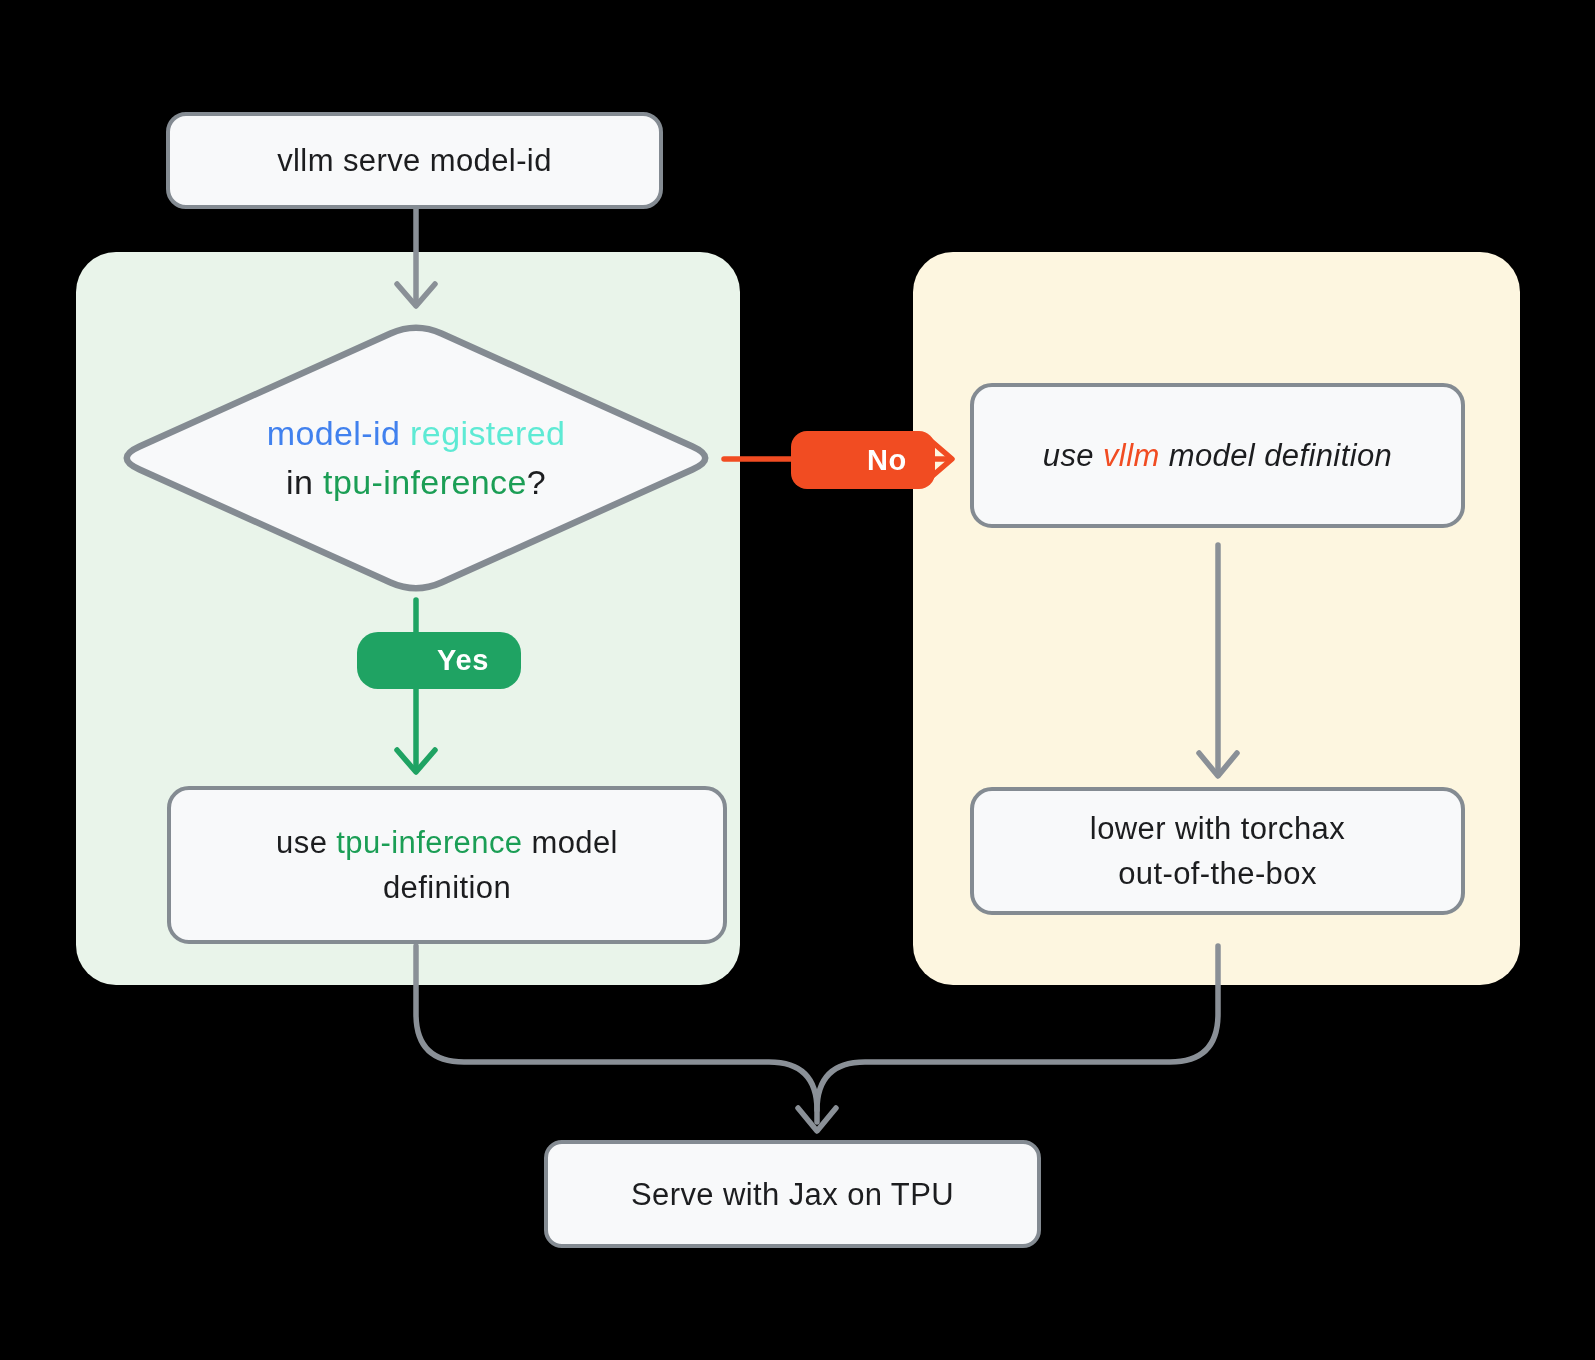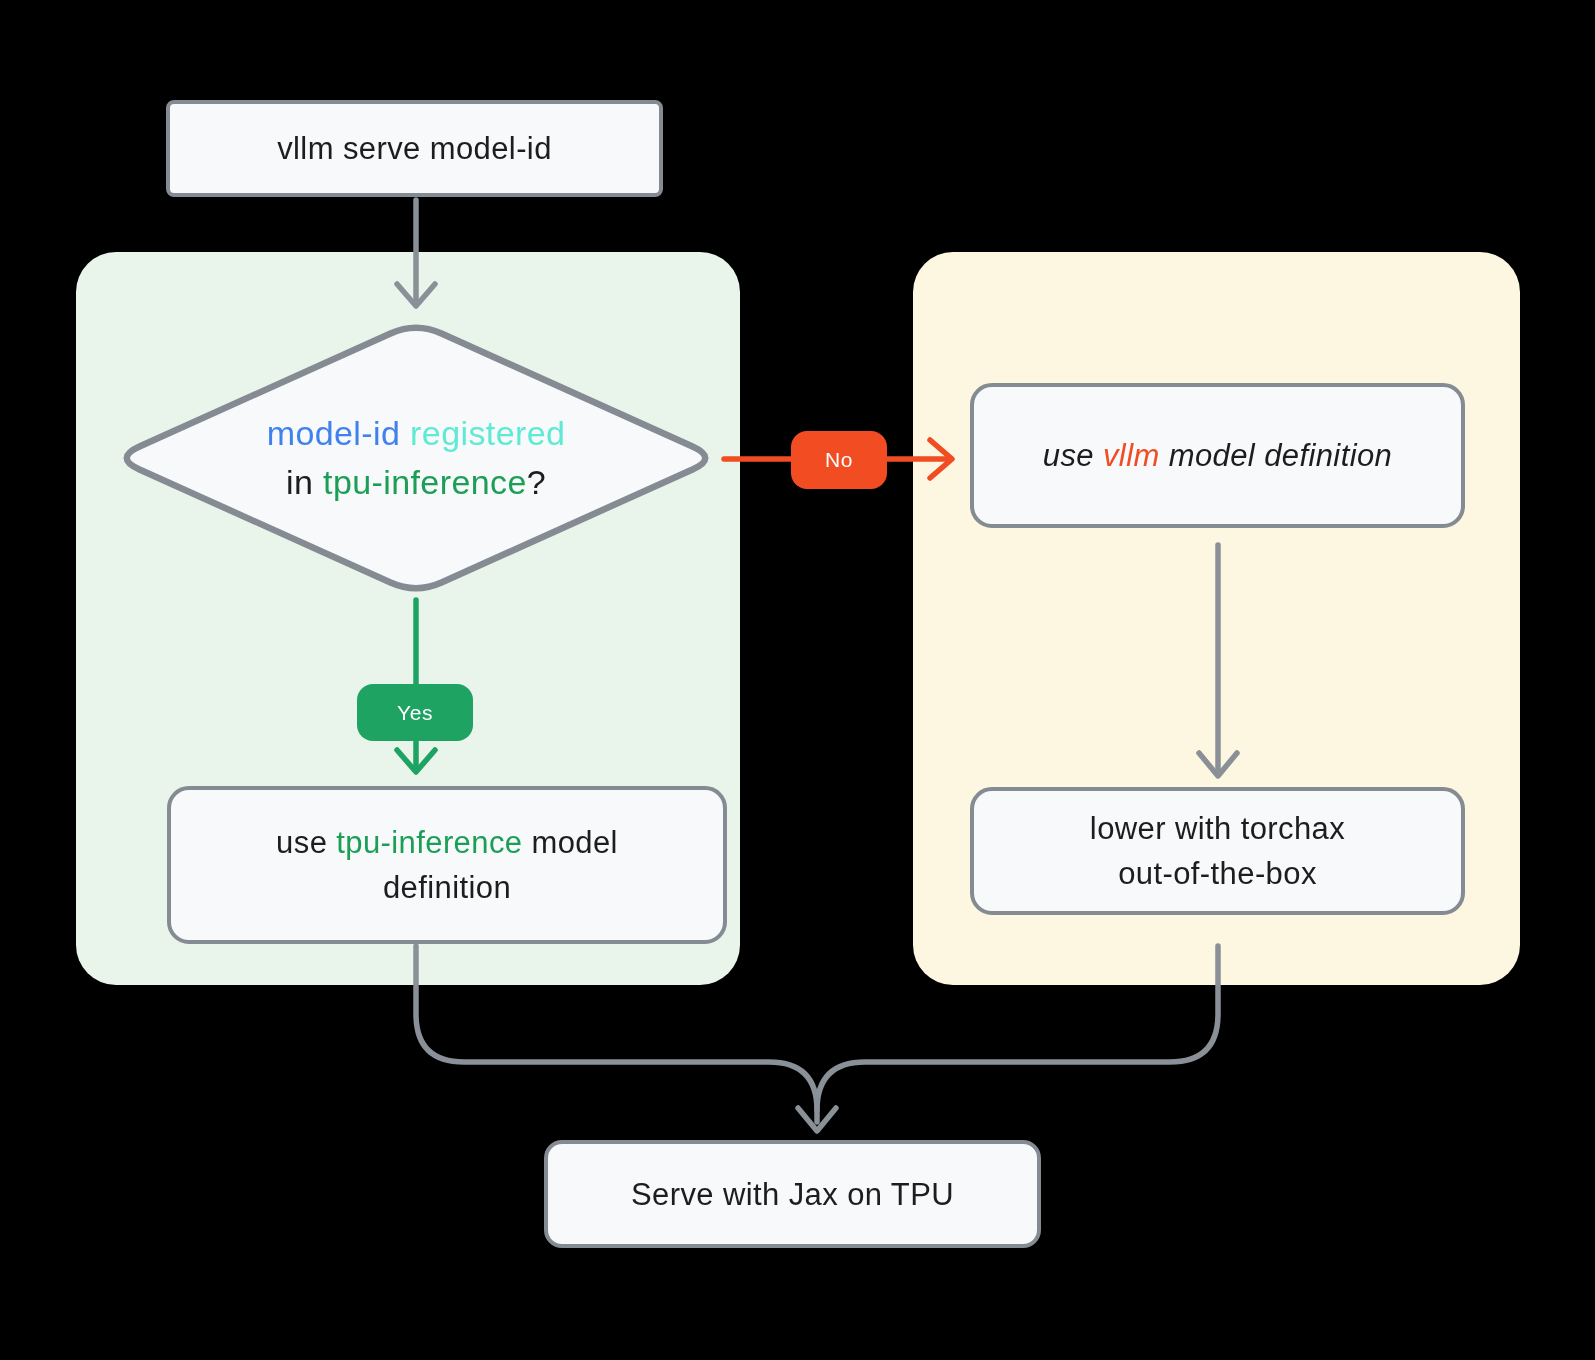--- a/index.html
+++ b/index.html
@@ -14,36 +14,36 @@
   .panel-green{left:76px;top:252px;width:664px;height:733px;background:#e9f4ea;}
   .panel-yellow{left:913px;top:252px;width:607px;height:733px;background:#fdf6e0;}
   svg.wires{position:absolute;left:0;top:0;z-index:1;pointer-events:none;}
   .node{
     position:absolute;box-sizing:border-box;z-index:2;
     background:#f8f9fa;border:4px solid #848b92;
     display:flex;align-items:center;justify-content:center;
     text-align:center;color:#1c1d1f;
     font-size:31px;font-weight:500;letter-spacing:.4px;line-height:45px;
   }
-  .node-start{left:166px;top:100px;width:497px;height:97px;border-radius:8px;}
+  .node-start{left:166px;top:112px;width:497px;height:97px;border-radius:20px;}
   .node-tpu{left:167px;top:786px;width:560px;height:158px;border-radius:22px;}
   .node-vllm{left:970px;top:383px;width:495px;height:145px;border-radius:22px;font-style:italic;}
   .node-torchax{left:970px;top:787px;width:495px;height:128px;border-radius:22px;}
   .node-serve{left:544px;top:1140px;width:497px;height:108px;border-radius:18px;}
   .decision-label{
     position:absolute;left:166px;top:409px;width:500px;z-index:2;
     text-align:center;color:#1c1d1f;
     font-size:34px;font-weight:500;letter-spacing:.4px;line-height:49px;
   }
   .badge{
     position:absolute;z-index:3;border-radius:16px;
     display:flex;align-items:center;justify-content:center;
-    color:#fff;font-size:21px;font-weight:400;letter-spacing:.6px;
+    color:#fff;font-size:29px;font-weight:700;letter-spacing:.6px;padding-left:48px;
   }
-  .badge-yes{left:357px;top:684px;width:116px;height:57px;background:#1fa363;}
+  .badge-yes{left:357px;top:632px;width:116px;height:57px;background:#1fa363;border-radius:21px;}
   .badge-no{left:791px;top:431px;width:96px;height:58px;background:#f14c22;}
   .rich-line{display:block;}
 </style>
 </head>
 <body>
 
 <div class="canvas">
 
   <div class="panel panel-green"></div>
   <div class="panel panel-yellow"></div>

